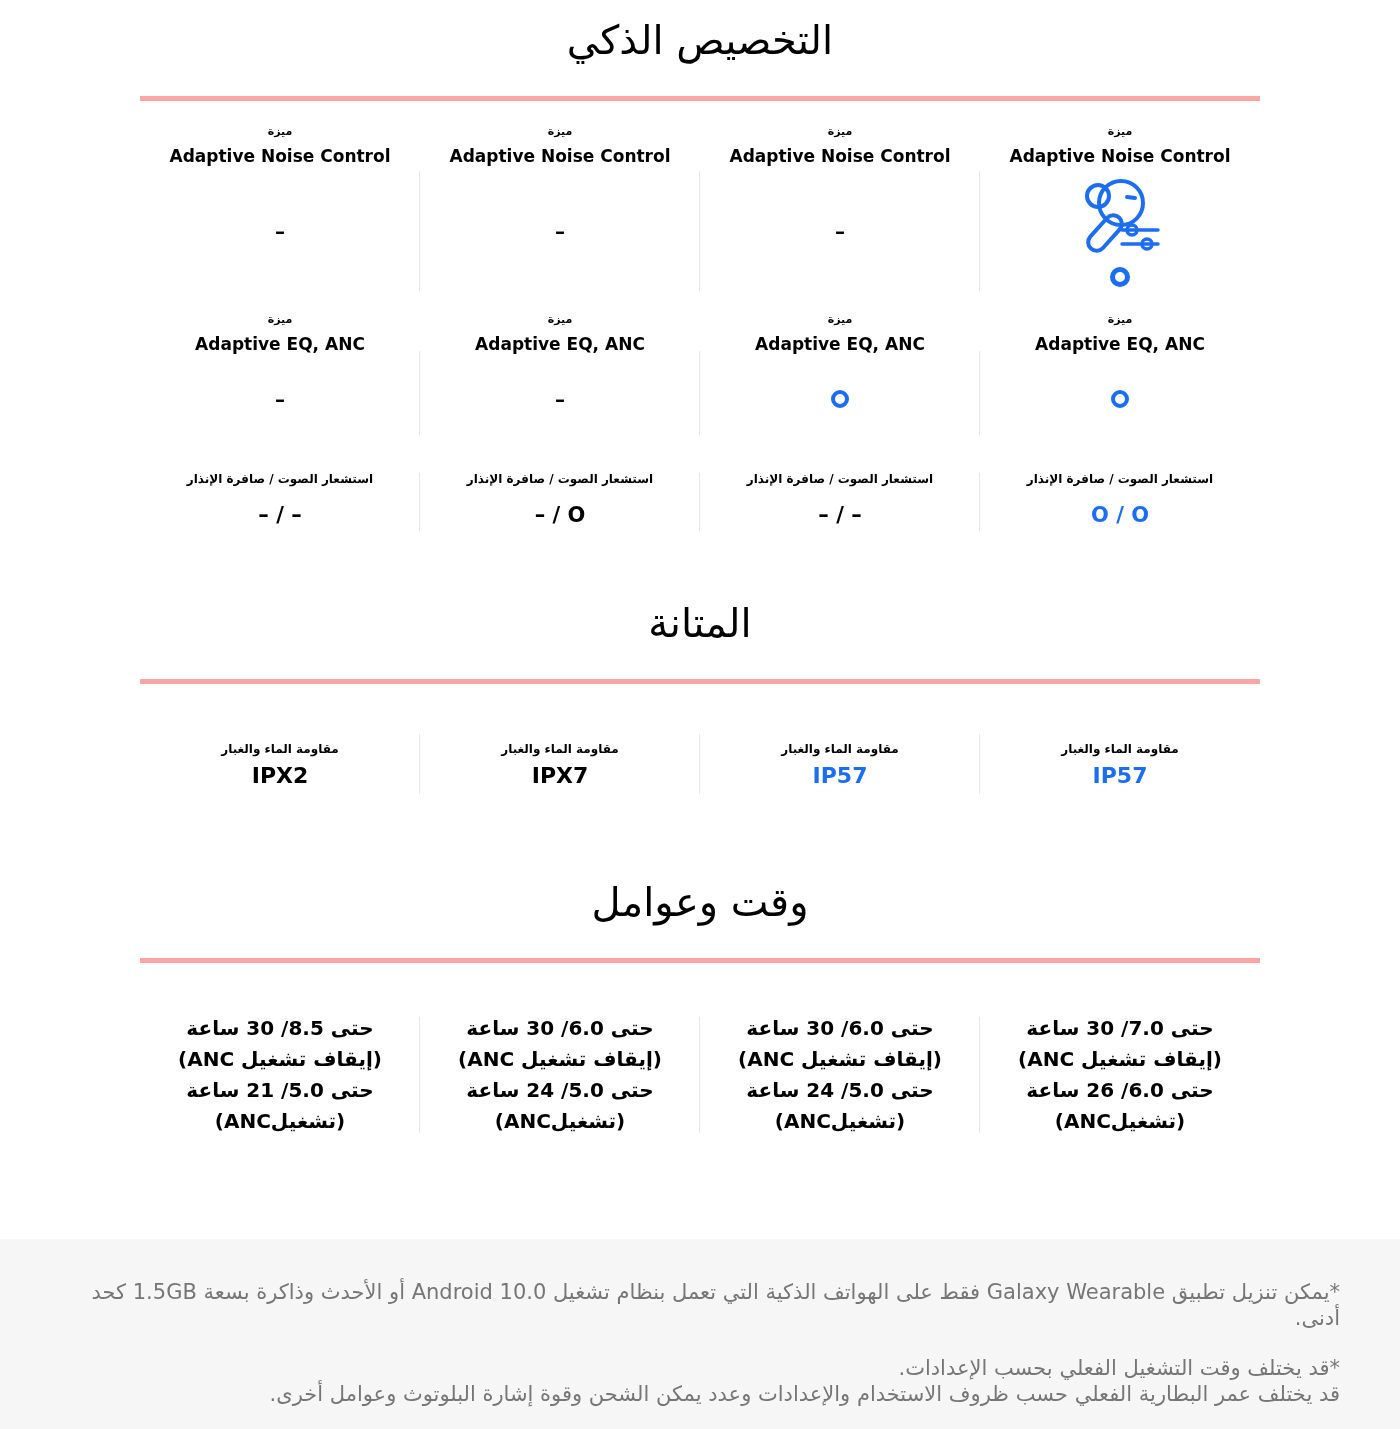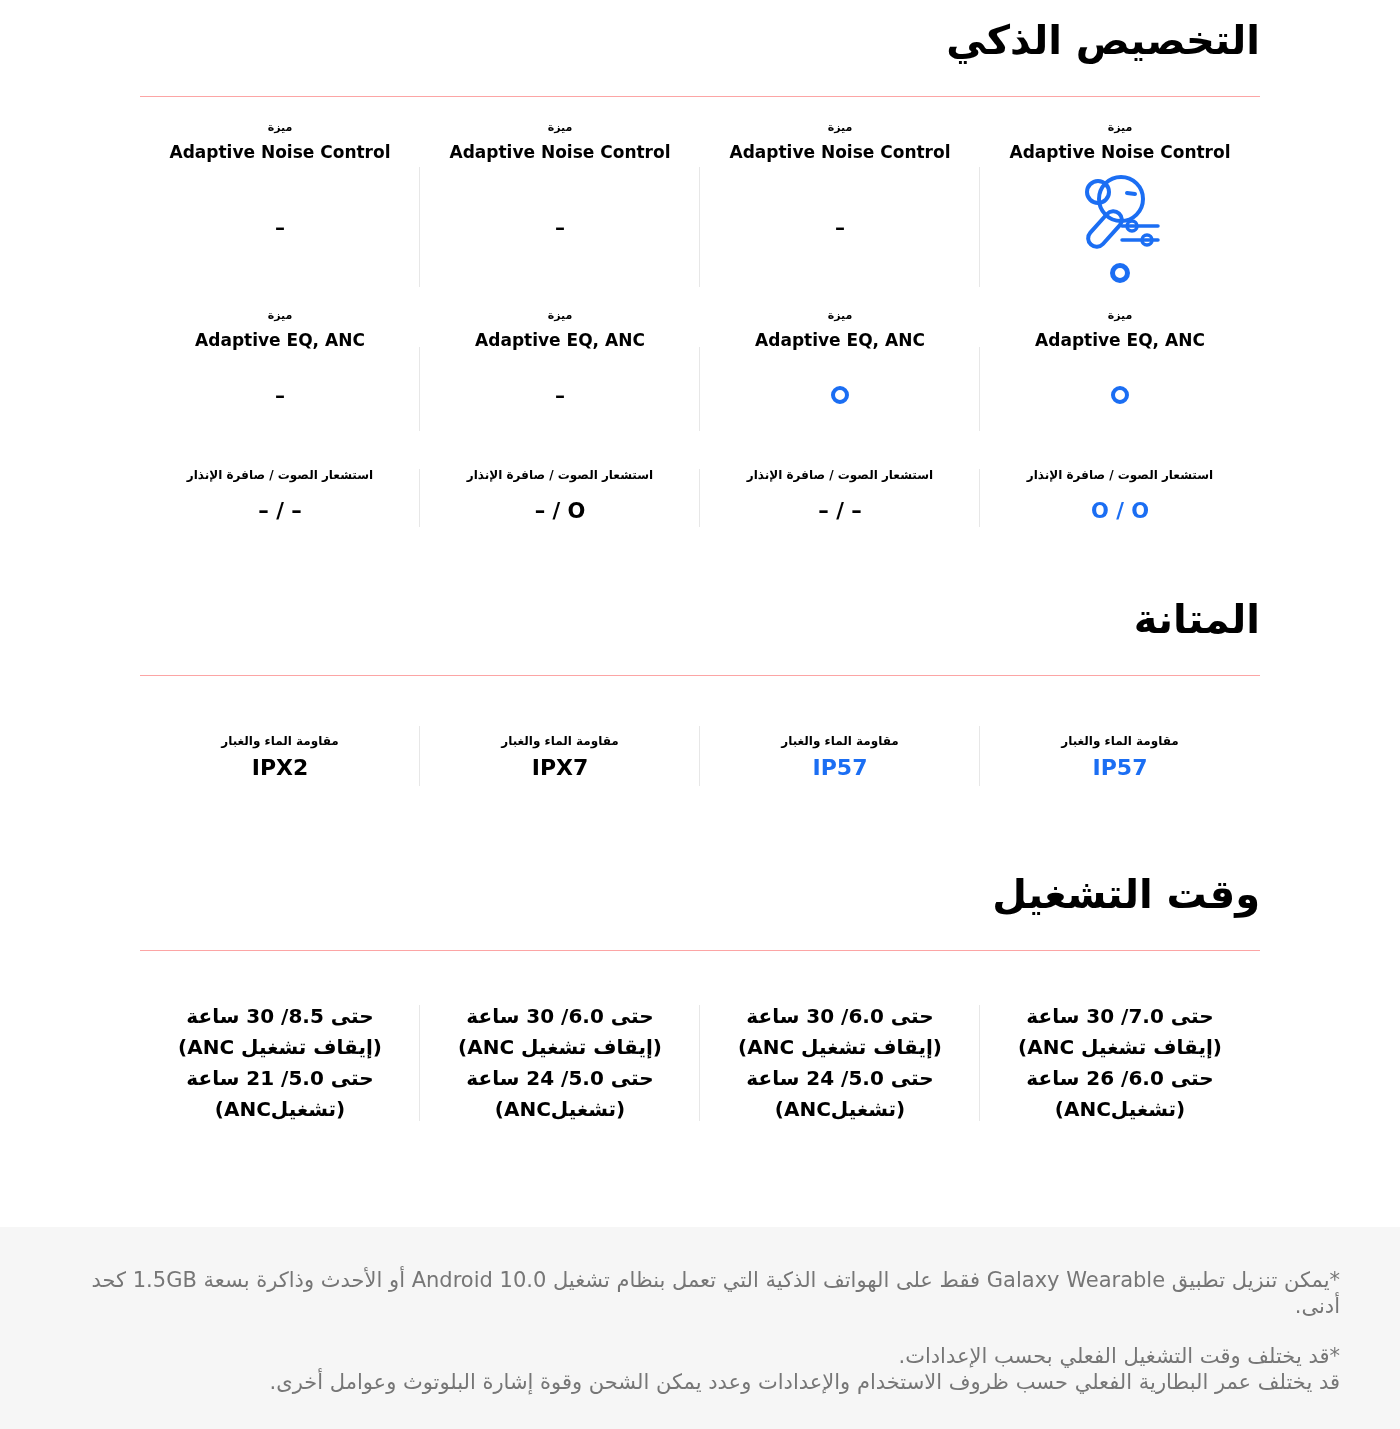--- a/index.html
+++ b/index.html
@@ -7,24 +7,24 @@
   body {
     width:1400px; height:1429px; overflow:hidden;
     font-family:"DejaVu Sans", sans-serif;
     direction:rtl;
     color:#000;
   }
   .content { padding:0 140px; }
 
   
   .sec-title {
-    font-size:40px; font-weight:bold; color:#000;
+    font-size:40px; font-weight:normal; color:#000;
     line-height:56px; padding:12px 0 28px;
-    border-bottom:1px solid #fca5a5;
-    text-align:right;
+    border-bottom:5px solid #fca5a5;
+    text-align:center;
   }
   .sec-title.mt1 { margin-top:42px; }
   .sec-title.mt2 { margin-top:40px; }
 
   
   .grid { display:grid; grid-template-columns:repeat(4,1fr); }
   .cell { position:relative; text-align:center; }
   .cell::before {
     content:""; position:absolute; right:0; width:1px; background:#e7e7e7;
     top:6px; bottom:6px; display:none;
@@ -209,21 +209,21 @@
           <div class="val-ip" dir="ltr">IPX7</div>
         </div>
         <div class="cell">
           <div class="feat-name-ar">مقاومة الماء والغبار</div>
           <div class="val-ip" dir="ltr">IPX2</div>
         </div>
       </div>
     </section>
 
     <section>
-      <h2 class="sec-title mt2">وقت التشغيل</h2>
+      <h2 class="sec-title mt2">وقت وعوامل</h2>
       <div class="grid row-bat">
         <div class="cell">
           <div class="bat-line">حتى 7.0/ 30 ساعة</div>
           <div class="bat-line">(إيقاف تشغيل ANC)</div>
           <div class="bat-line">حتى 6.0/ 26 ساعة</div>
           <div class="bat-line">(تشغيلANC)</div>
         </div>
         <div class="cell">
           <div class="bat-line">حتى 6.0/ 30 ساعة</div>
           <div class="bat-line">(إيقاف تشغيل ANC)</div>

